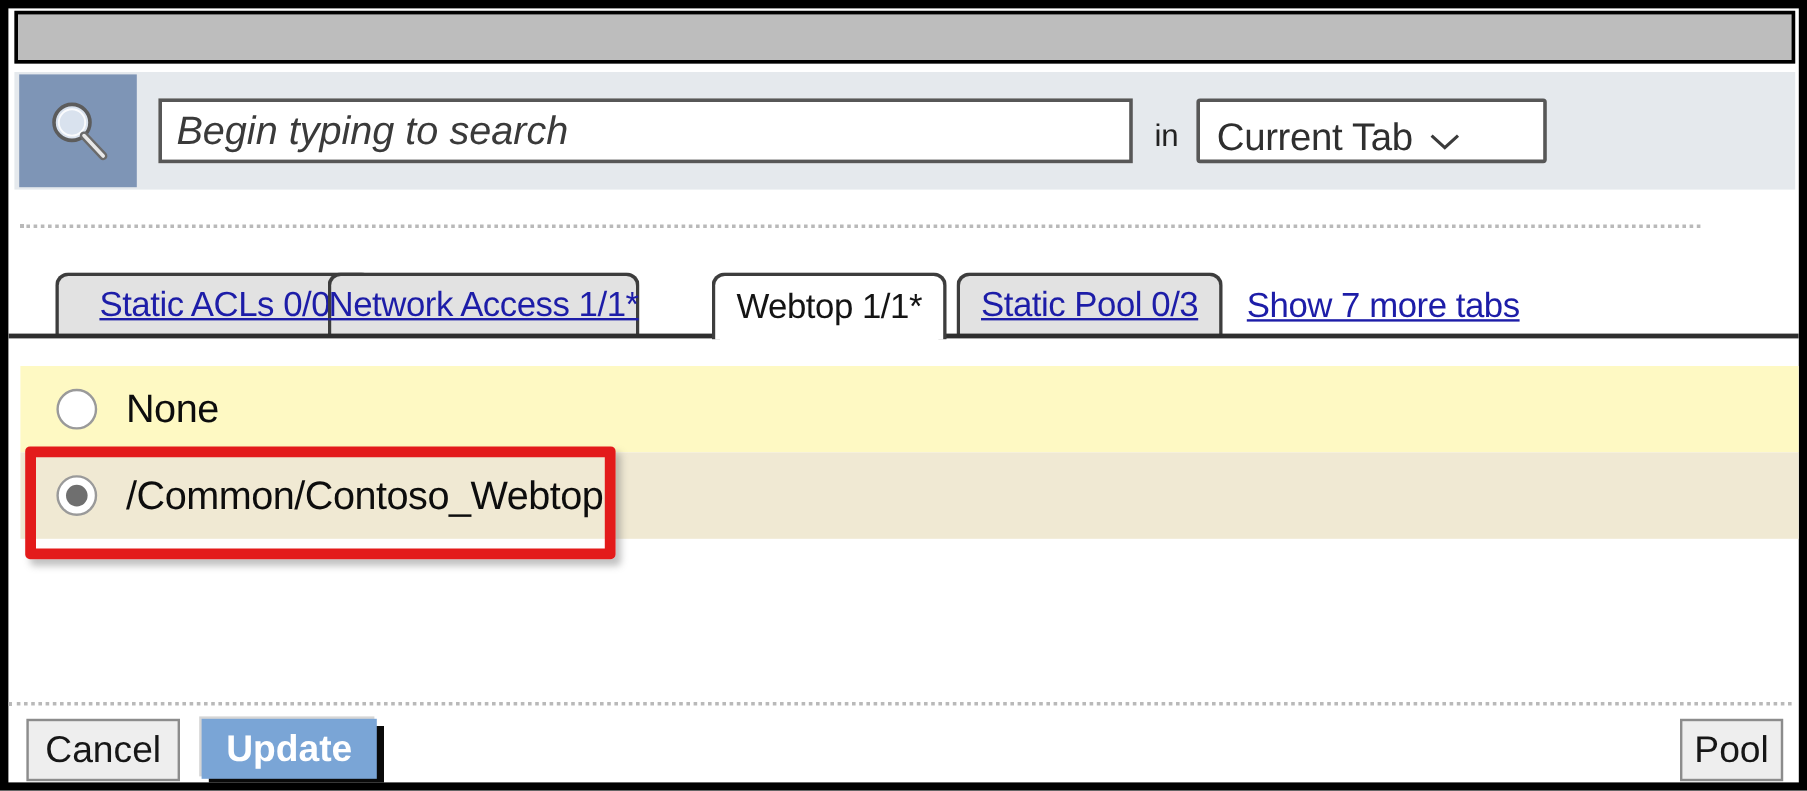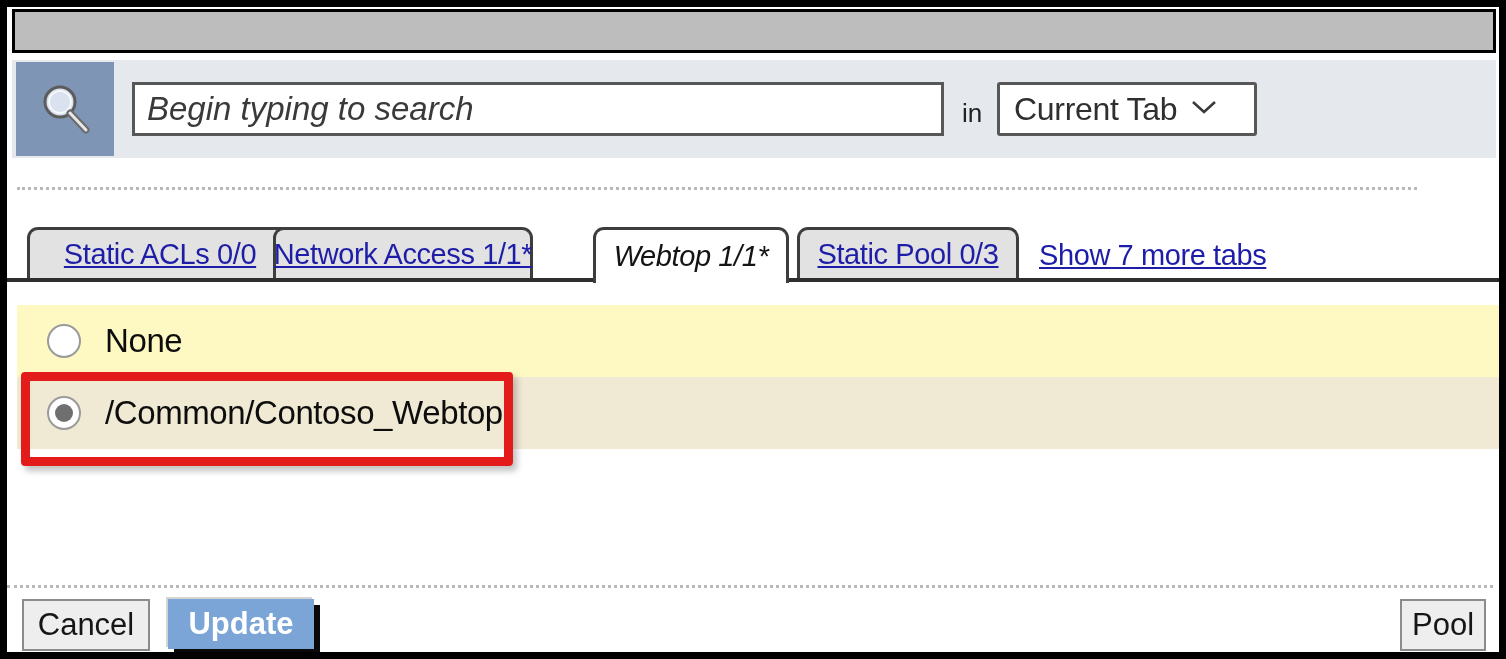--- a/index.html
+++ b/index.html
@@ -79,28 +79,28 @@
     position: absolute;
     left: 950px;
     top: 38px;
     font-size: 26px;
     color: #222222;
   }
   .scope-select {
     position: absolute;
     left: 985px;
     top: 22px;
-    width: 260px;
+    width: 292px;
     height: 54px;
     box-sizing: border-box;
     border: 3px solid #575757;
     border-radius: 3px;
     background: #ffffff;
     display: flex;
-    align-items: center;
+    align-items: flex-end;
     padding-left: 14px;
     cursor: pointer;
   }
   .scope-select .scope-text {
     font-size: 32px;
     color: #2f2f2f;
     letter-spacing: -0.3px;
   }
   .scope-select .chev {
     margin-left: 12px;
@@ -297,27 +297,27 @@
         <svg width="30" height="20" viewBox="0 0 30 20" aria-hidden="true">
           <polyline points="4,5 15,15 26,5" fill="none" stroke="#3b3b3b" stroke-width="2.6"></polyline>
         </svg>
       </span>
     </div>
   </div>
 
   <div class="dotted-sep" id="sep-top"></div>
 
   <div class="tabstrip">
-    <div class="tab" style="left:20px; width:266px;padding-left:12px;">
+    <div class="tab" style="left:39px; width:266px;padding-left:12px;">
       <span class="tab-label">Static ACLs 0/0</span>
     </div>
     <div class="tab" style="left:266px; width:260px;">
       <span class="tab-label">Network Access 1/1*</span>
     </div>
-    <div class="tab active" style="left:586px; width:196px;font-style:italic;">
+    <div class="tab active" style="left:586px; width:196px;">
       <span class="tab-label">Webtop 1/1*</span>
     </div>
     <div class="tab" style="left:790px; width:222px;">
       <span class="tab-label">Static Pool 0/3</span>
     </div>
     <div class="more-tabs" style="left:1032px;">Show 7 more tabs</div>
   </div>
   <div class="tabstrip-rule"></div>
 
   <div class="option-row" id="row-none">

